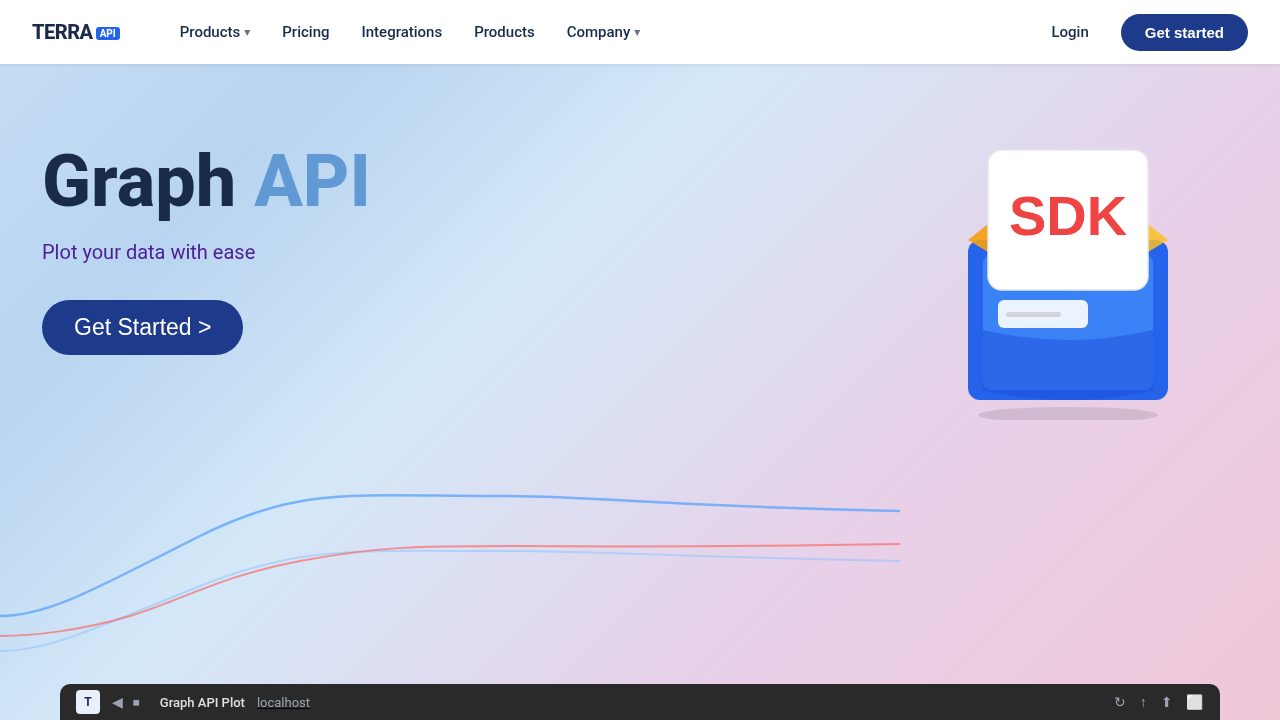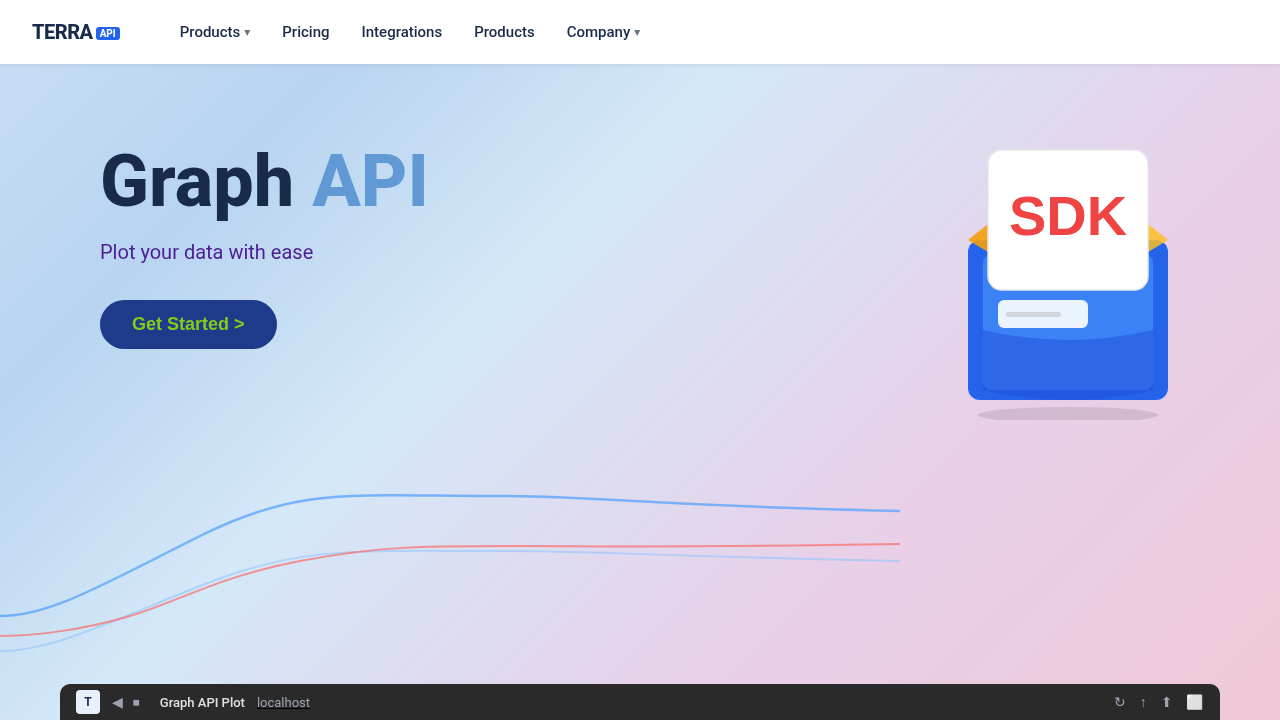--- a/index.html
+++ b/index.html
@@ -98,21 +98,21 @@
     }
 
     .hero-content {
       position: absolute;
       top: 64px;
       left: 0;
       right: 0;
       bottom: 0;
       display: flex;
       align-items: flex-start;
-      padding: 80px 0 0 100px;
+      padding: 80px 0 0 42px;
     }
 
     .hero-text {
       max-width: 500px;
       z-index: 2;
     }
 
     .hero-title {
       font-size: 72px;
       font-weight: 800;
@@ -124,23 +124,23 @@
       color: #6099d4;
     }
     .hero-subtitle {
       font-size: 20px;
       color: #4c1d95;
       margin-bottom: 36px;
       font-weight: 400;
     }
     .hero-cta {
       background: #1e3a8a;
-      color: #84cc16;
-      font-size: 18px;
-      font-weight: 700;
+      color: #ffffff;
+      font-size: 23px;
+      font-weight: 400;
       padding: 14px 32px;
       border-radius: 32px;
       cursor: pointer;
       border: none;
       display: inline-flex;
       align-items: center;
       gap: 6px;
     }
 
     
@@ -244,20 +244,24 @@
     <a class="nav-item">
       <span>Integrations</span>
     </a>
     <a class="nav-item">
       <span>Products</span>
     </a>
     <a class="nav-item">
       <span>Company</span>
       <span class="nav-chevron">▾</span>
     </a>
+  </div>
+  <div class="nav-right">
+    <span class="login-btn">Login</span>
+    <button class="get-started-btn">Get started</button>
   </div>
 </nav>
 
 <div class="hero-content">
   <div class="hero-text">
     <h1 class="hero-title">
       <span>Graph </span><span class="hero-title-api">API</span>
     </h1>
     <p class="hero-subtitle">Plot your data with ease</p>
     <button class="hero-cta">Get Started &gt;</button>

